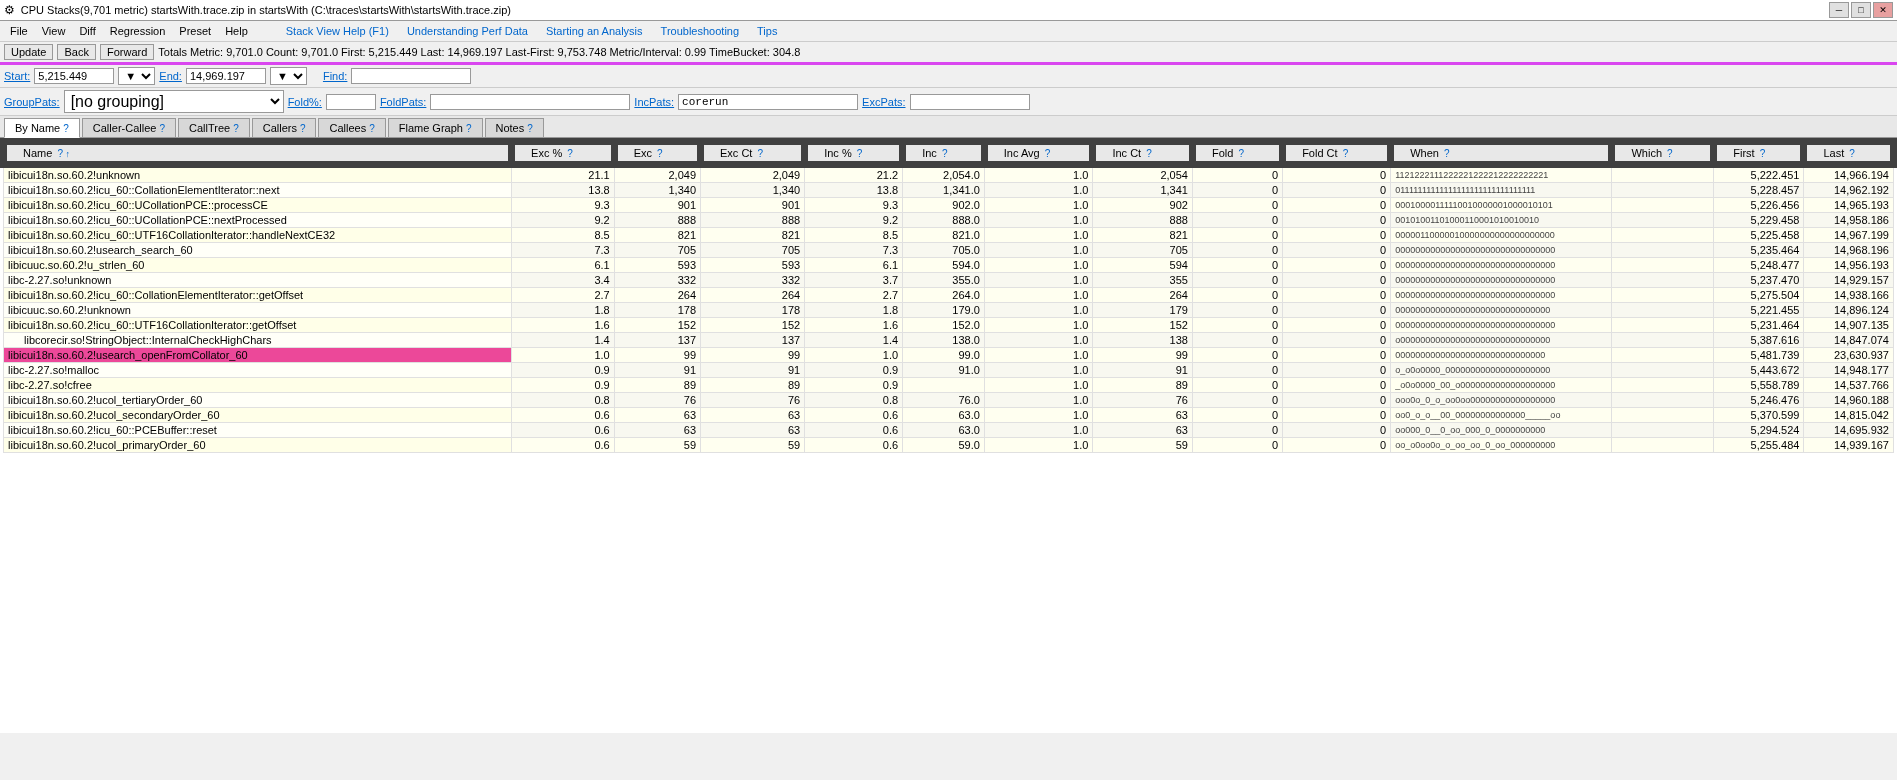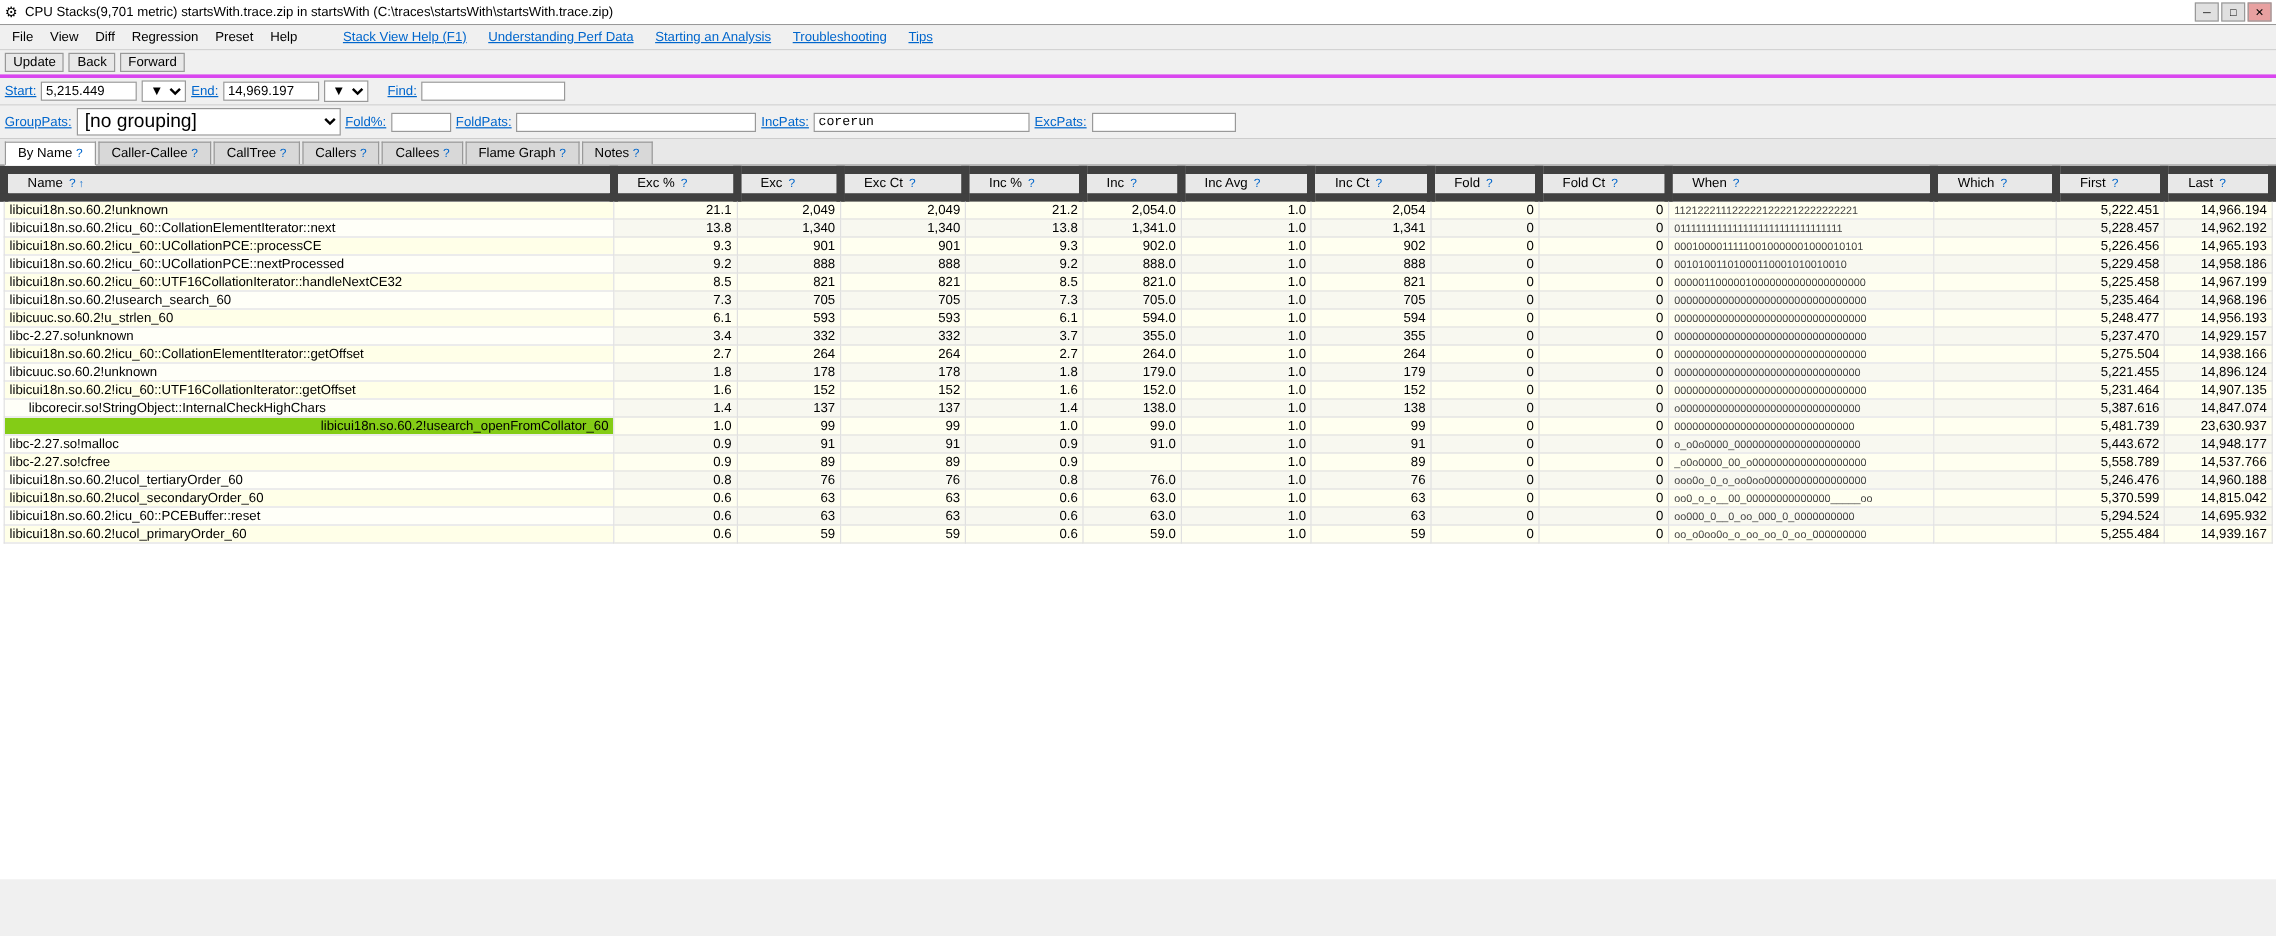--- a/index.html
+++ b/index.html
@@ -30,21 +30,20 @@
     .menu-item {
       padding: 2px 6px;
       cursor: pointer;
       font-size: 11px;
       color: #000;
     }
     .menu-link {
       padding: 2px 8px;
       color: #0066cc;
       cursor: pointer;
-      text-decoration: underline;
       font-size: 11px;
     }
 
     
     #toolbar {
       background: #f0f0f0;
       border-bottom: 3px solid #d946ef;
       display: flex;
       align-items: center;
       padding: 2px 4px;
@@ -204,20 +203,21 @@
   <span class="menu-link">Understanding Perf Data</span>
   <span class="menu-link">Starting an Analysis</span>
   <span class="menu-link">Troubleshooting</span>
   <span class="menu-link">Tips</span>
 </div>
 
 <div id="toolbar">
   <button class="tb-btn">Update</button>
   <button class="tb-btn">Back</button>
   <button class="tb-btn">Forward</button>
+  <span class="tb-label">Totals Metric: 9,701.0  Count: 9,701.0  First: 5,215.449  Last: 14,969.197  Last-First: 9,753.748  Metric/Interval: 0.99  TimeBucket: 304.8</span>
 </div>
 
 <div id="rangebar">
   <span class="range-label">Start:</span>
   <input class="range-input" value="5,215.449" style="">
   <select class="range-dropdown"><option>▼</option></select>
   <span class="range-label">End:</span>
   <input class="range-input" value="14,969.197" style="">
   <select class="range-dropdown"><option>▼</option></select>
   <span style="margin-left:8px;"></span>
@@ -478,21 +478,21 @@
           <td class="td-num">1.0</td>
           <td class="td-num">138</td>
           <td class="td-num">0</td>
           <td class="td-num">0</td>
           <td class="td-when">o000000000000000000000000000000</td>
           <td class="td-num"></td>
           <td class="td-num">5,387.616</td>
           <td class="td-num">14,847.074</td>
         </tr>
         <tr>
-          <td class="td-name" style="background: #84cc16; max-width: 480px; overflow: hidden; text-overflow: ellipsis; text-align: right;">libicui18n.so.60.2!usearch_openFromCollator_60</td>
+          <td class="td-name" style="background: #ec4899; max-width: 480px; overflow: hidden; text-overflow: ellipsis;">libicui18n.so.60.2!usearch_openFromCollator_60</td>
           <td class="td-num">1.0</td>
           <td class="td-num">99</td>
           <td class="td-num">99</td>
           <td class="td-num">1.0</td>
           <td class="td-num">99.0</td>
           <td class="td-num">1.0</td>
           <td class="td-num">99</td>
           <td class="td-num">0</td>
           <td class="td-num">0</td>
           <td class="td-when">000000000000000000000000000000</td>

